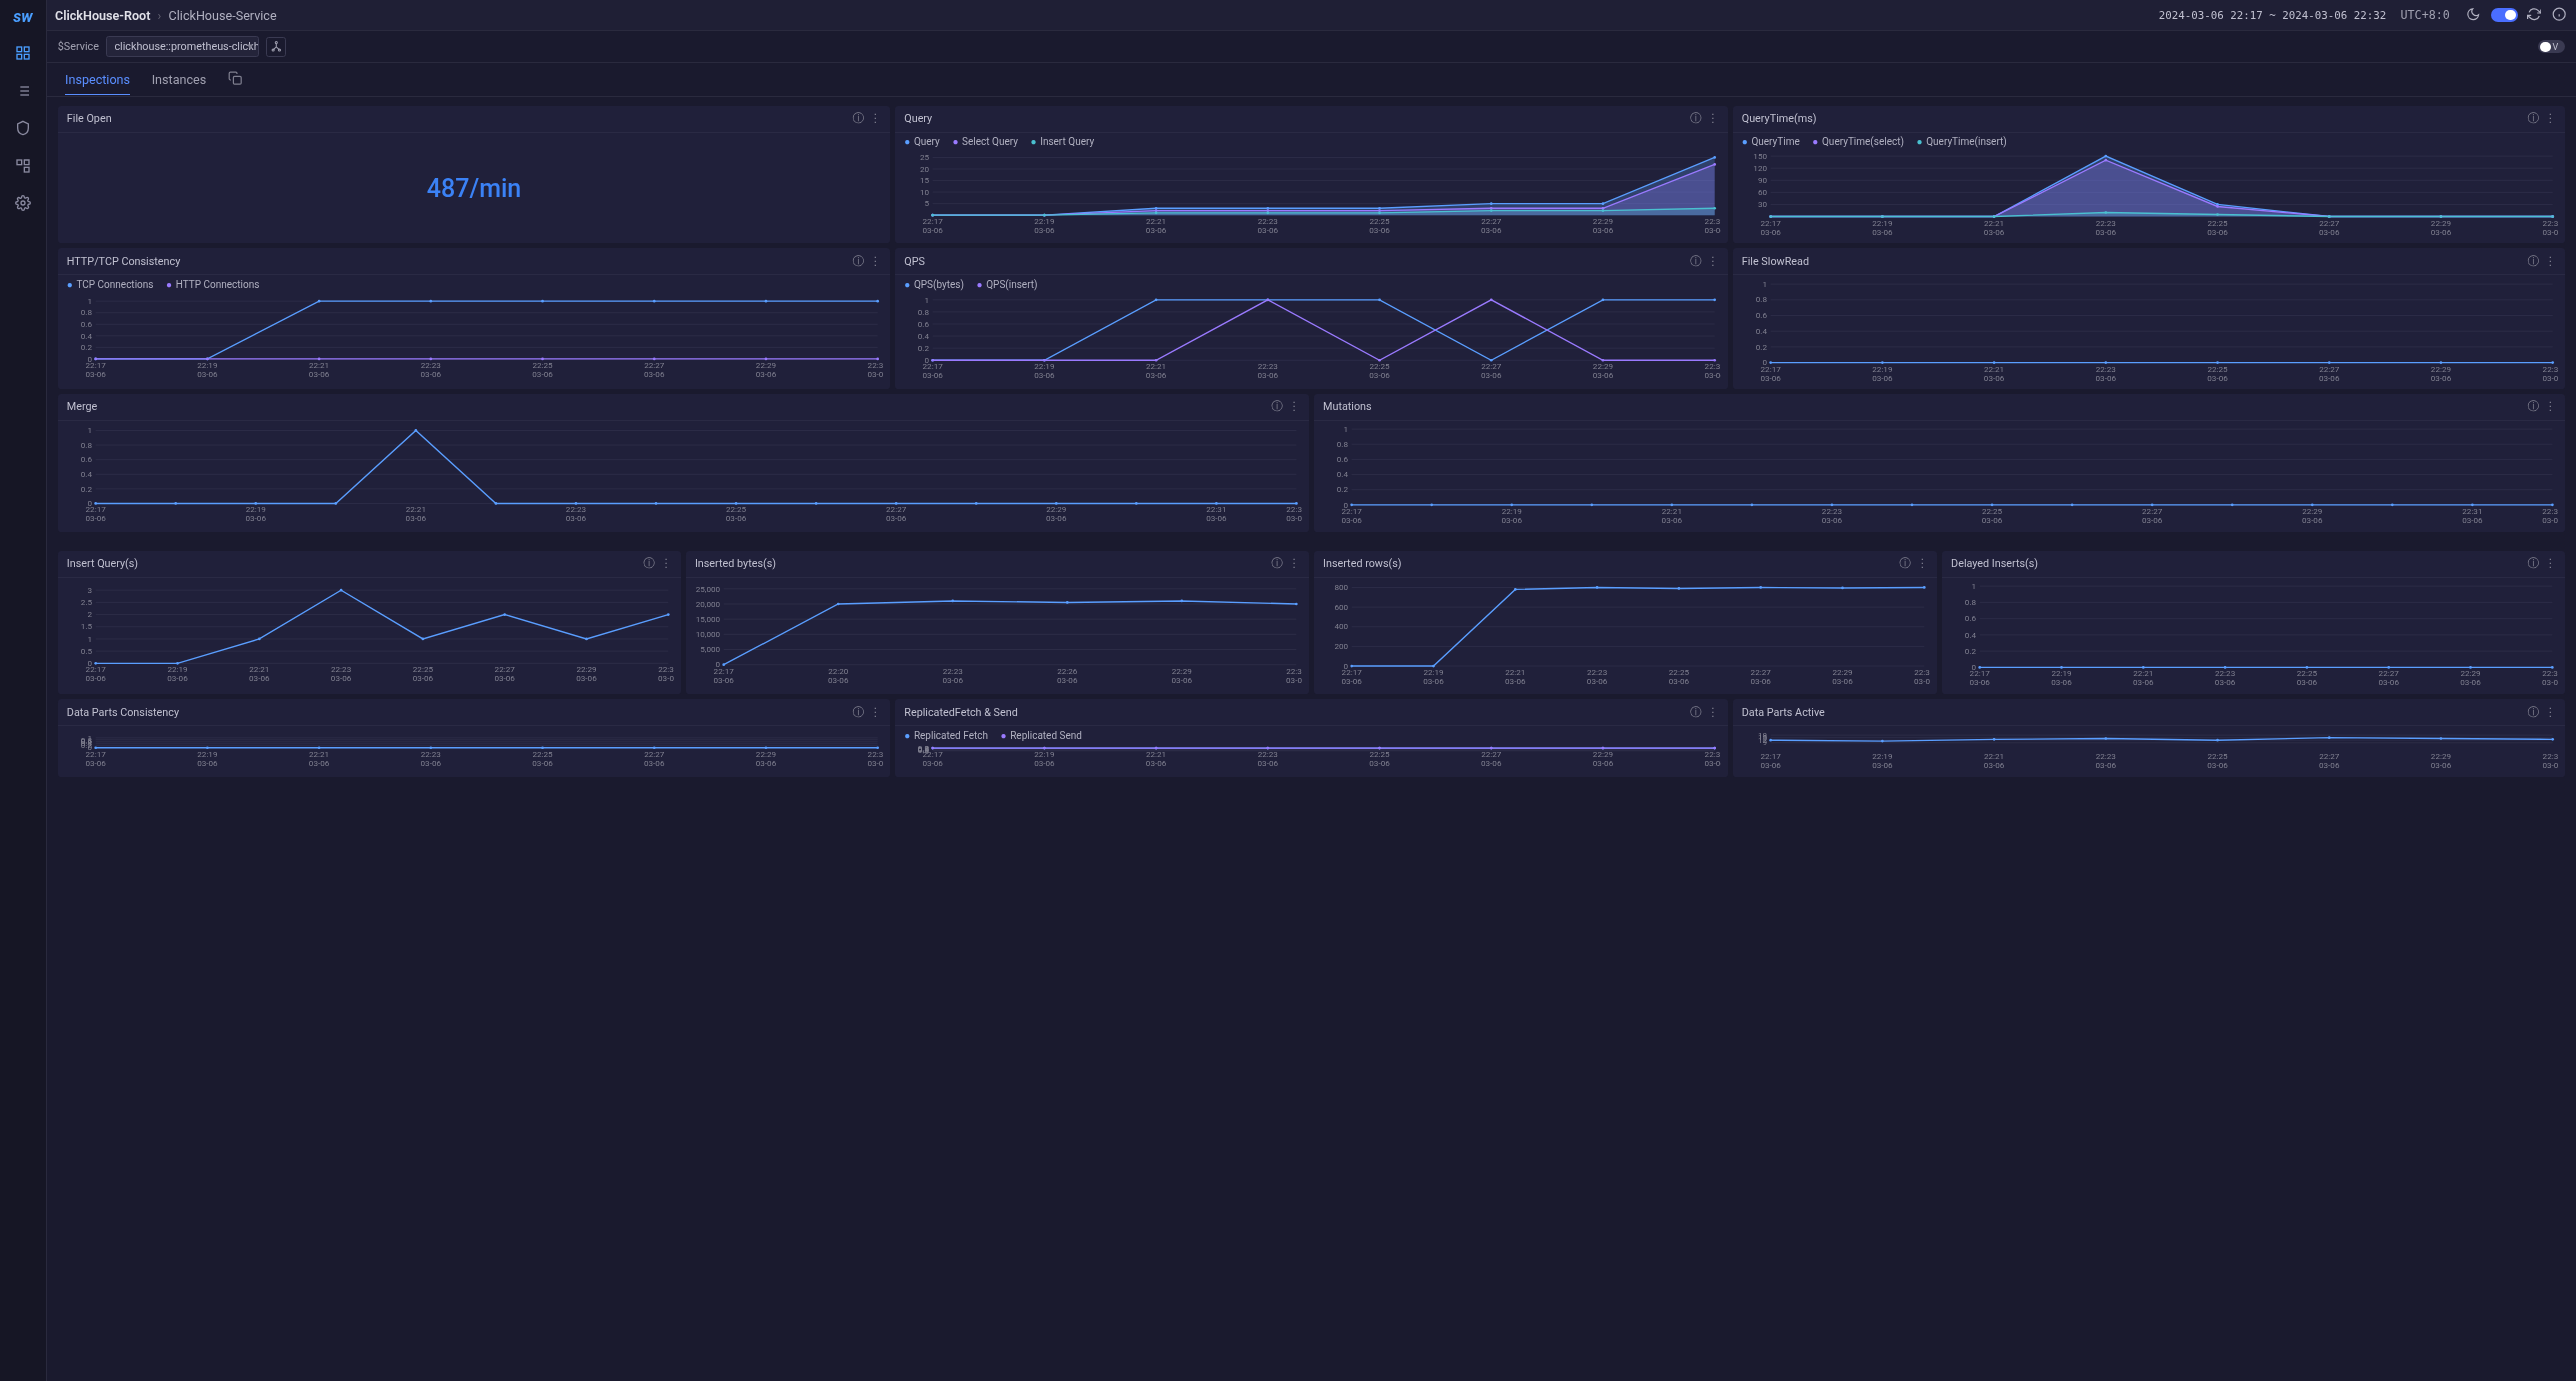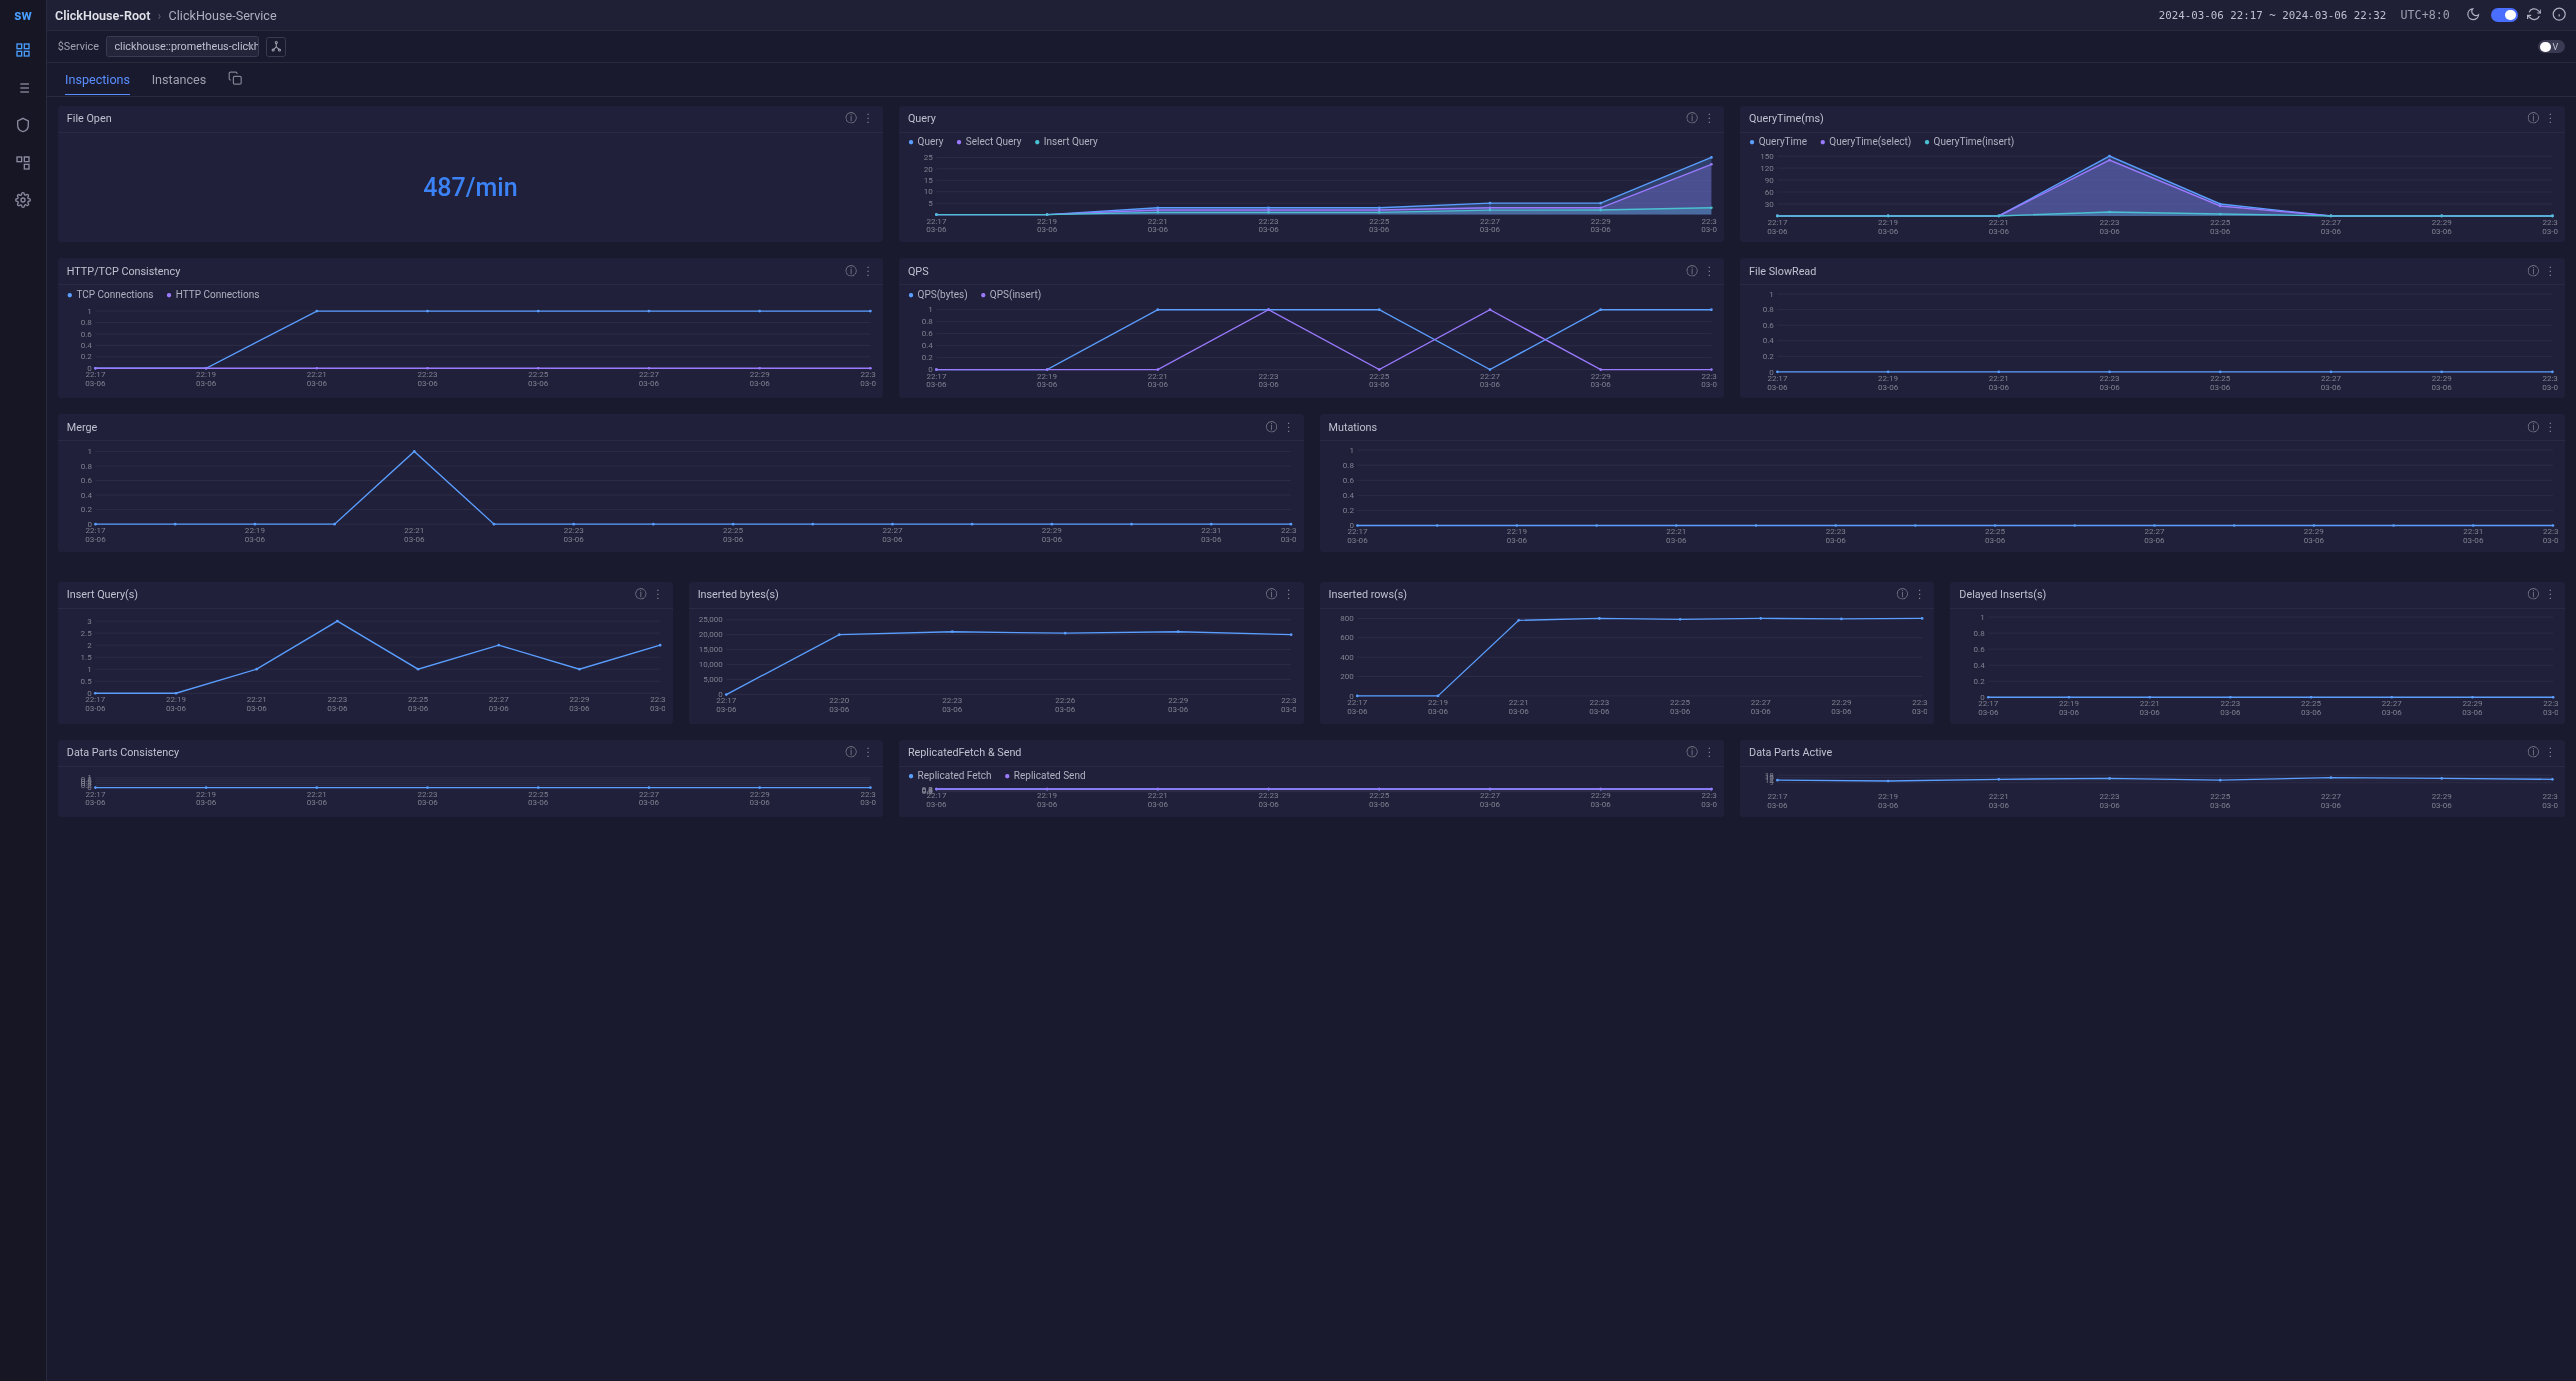--- a/index.html
+++ b/index.html
@@ -14,21 +14,21 @@
 .sidenav {
   width: 47px;
   background: #161625;
   display: flex;
   flex-direction: column;
   align-items: center;
   padding-top: 7.2px;
   gap: 16px;
   border-right: 0.9px solid #2a2a3e;
 }
-.sidenav .logo { color: #4a9eff; font-weight: bold; font-size: 14px; }
+.sidenav .logo { color: #4a9eff; font-weight: bold; font-size: 16px; font-style: italic; }
 .sidenav .navicon {
   width: 21.6px; height: 21.6px;
   display: flex; align-items: center; justify-content: center;
   color: #8a8aa0; cursor: pointer;
 }
 .sidenav .navicon.active { color: #4a9eff; }
 .main { flex: 1; display: flex; flex-direction: column; overflow: hidden; }
 .topbar {
   height: 31px;
   background: #1f1f35;
@@ -104,21 +104,21 @@
 .tab.active { color: #5a8eff; border-bottom: 1.8px solid #5a8eff; }
 .copyicon { color: #808090; cursor: pointer; }
 .content {
   flex: 1;
   overflow-y: auto;
   padding: 9px 10.8px;
 }
 .grid {
   display: grid;
   grid-template-columns: repeat(12, 1fr);
-  gap: 16px;
+  gap: 5px;
 }
 .panel {
   background: #20203a;
   border-radius: 3.6px;
   display: flex;
   flex-direction: column;
   min-height: 133px;
 }
 .panel.short { min-height: 70px; }
 .panel-head {

